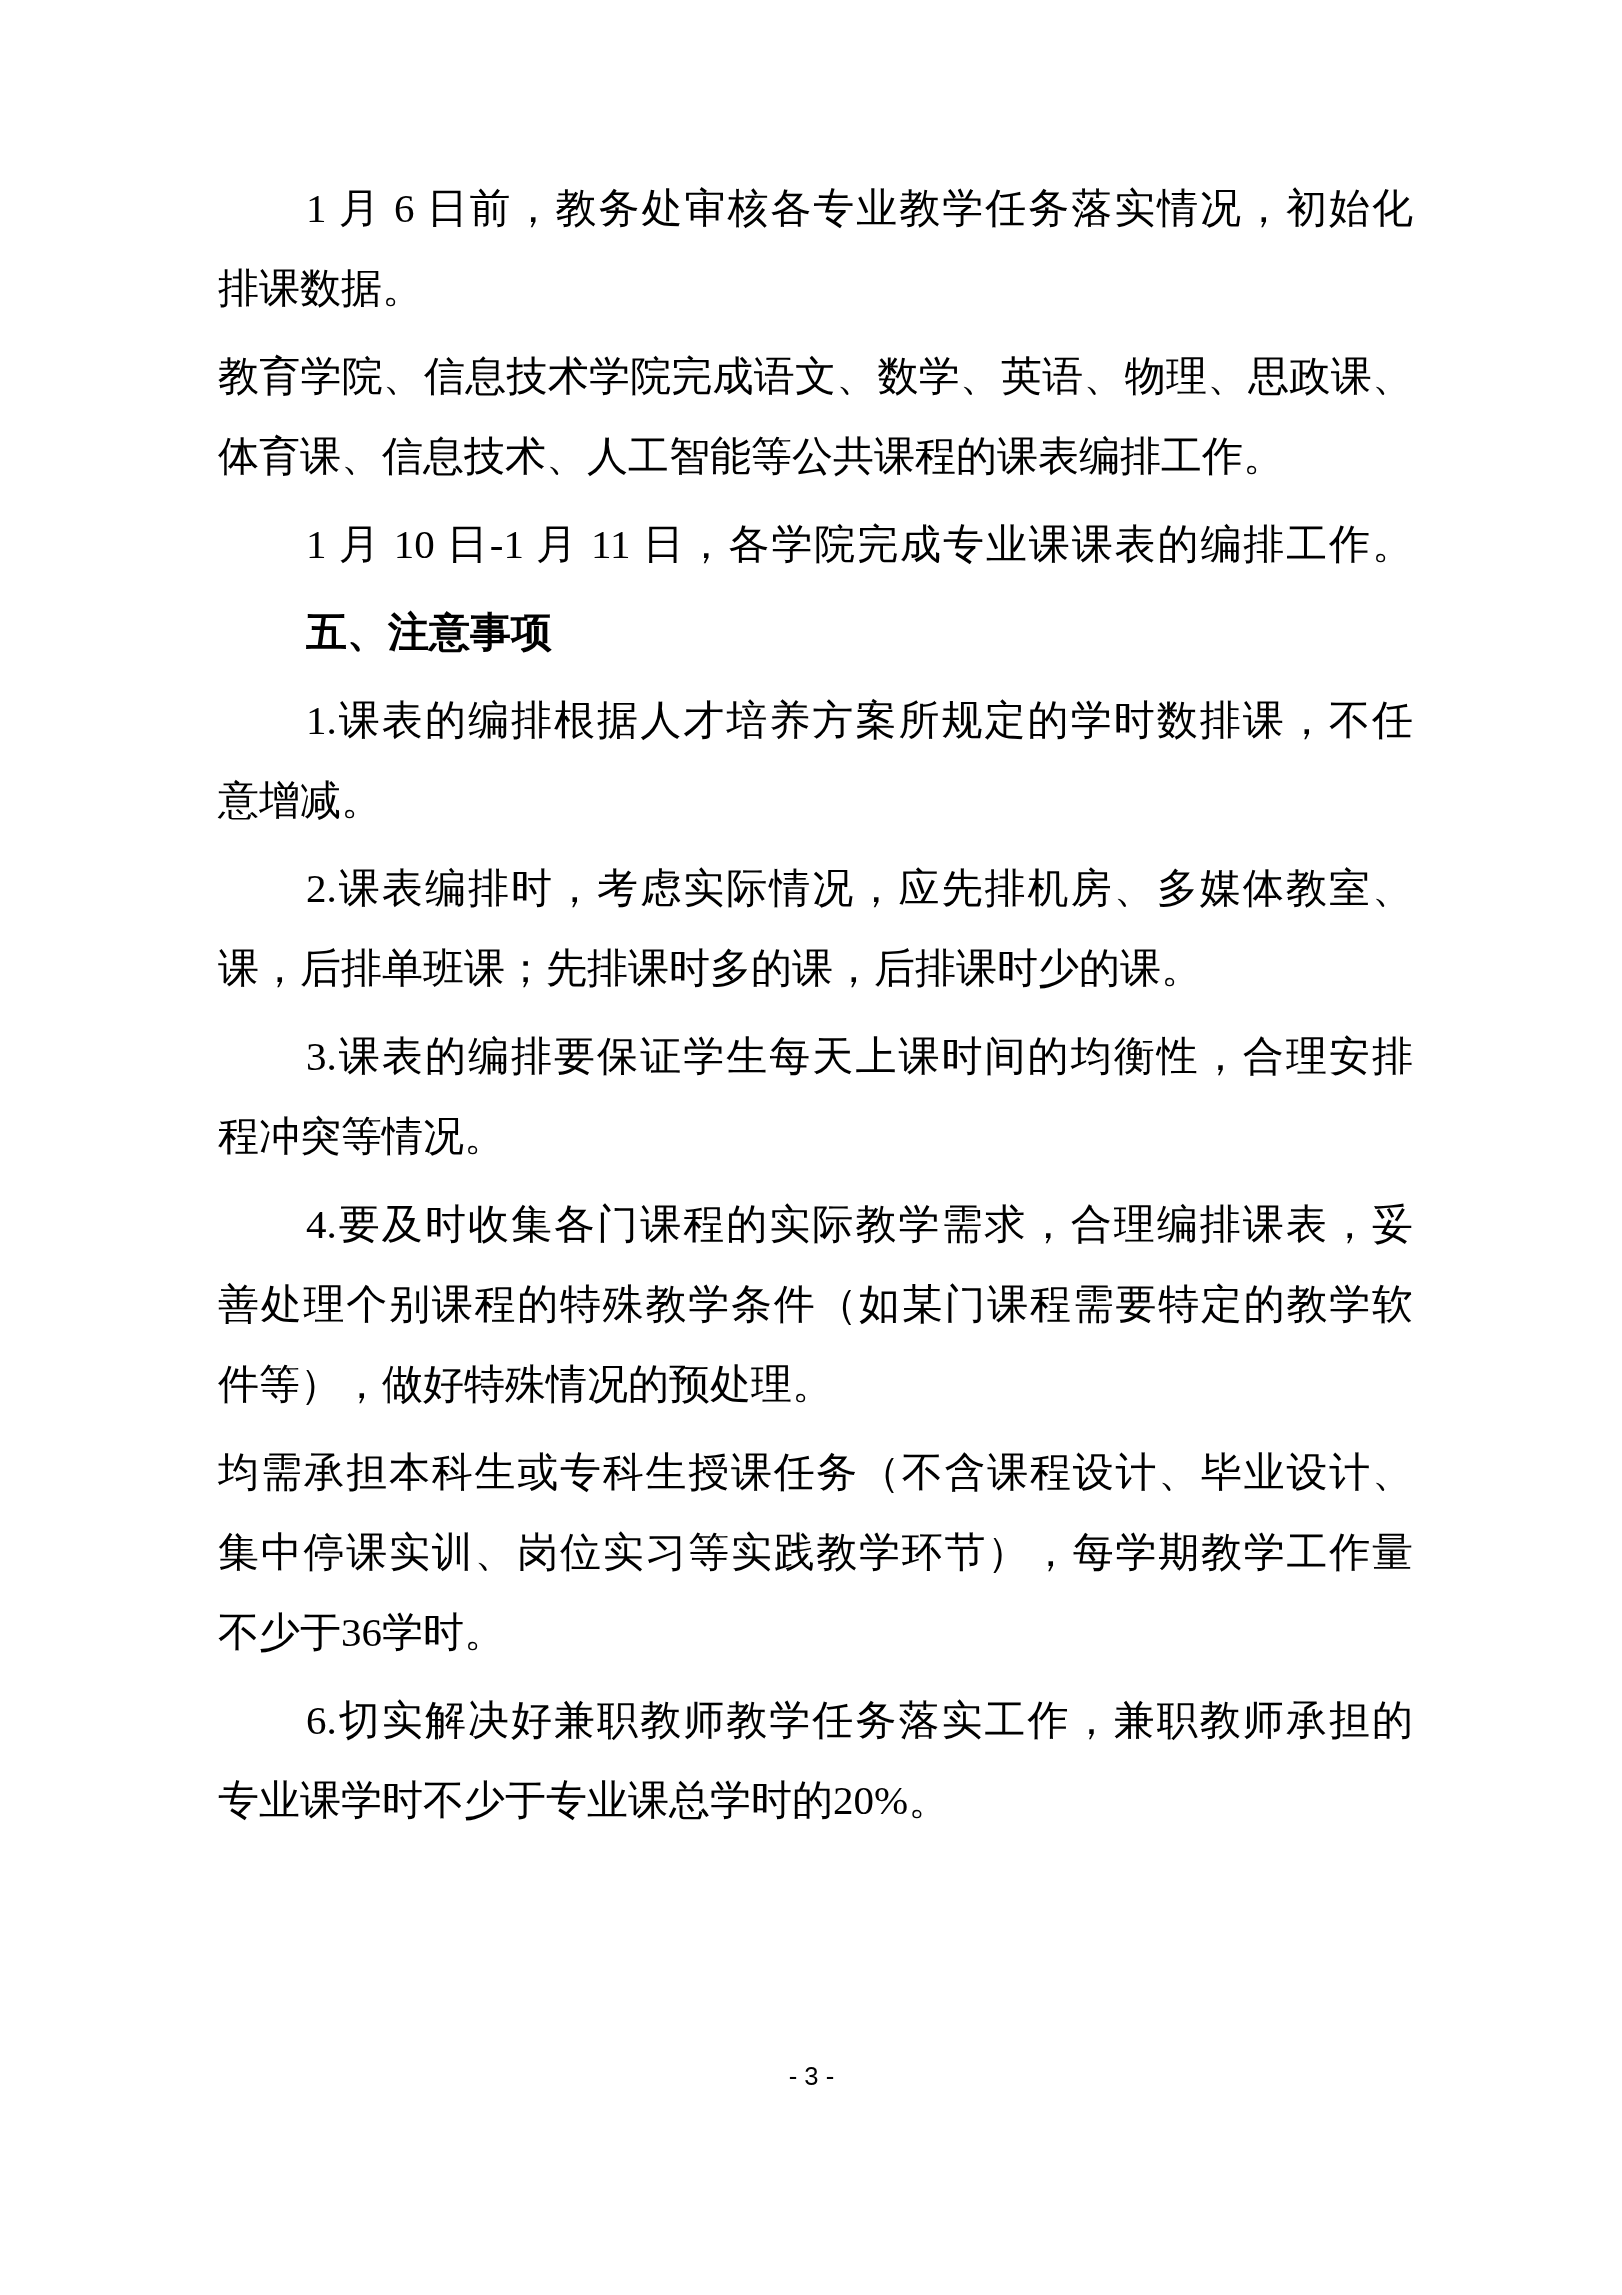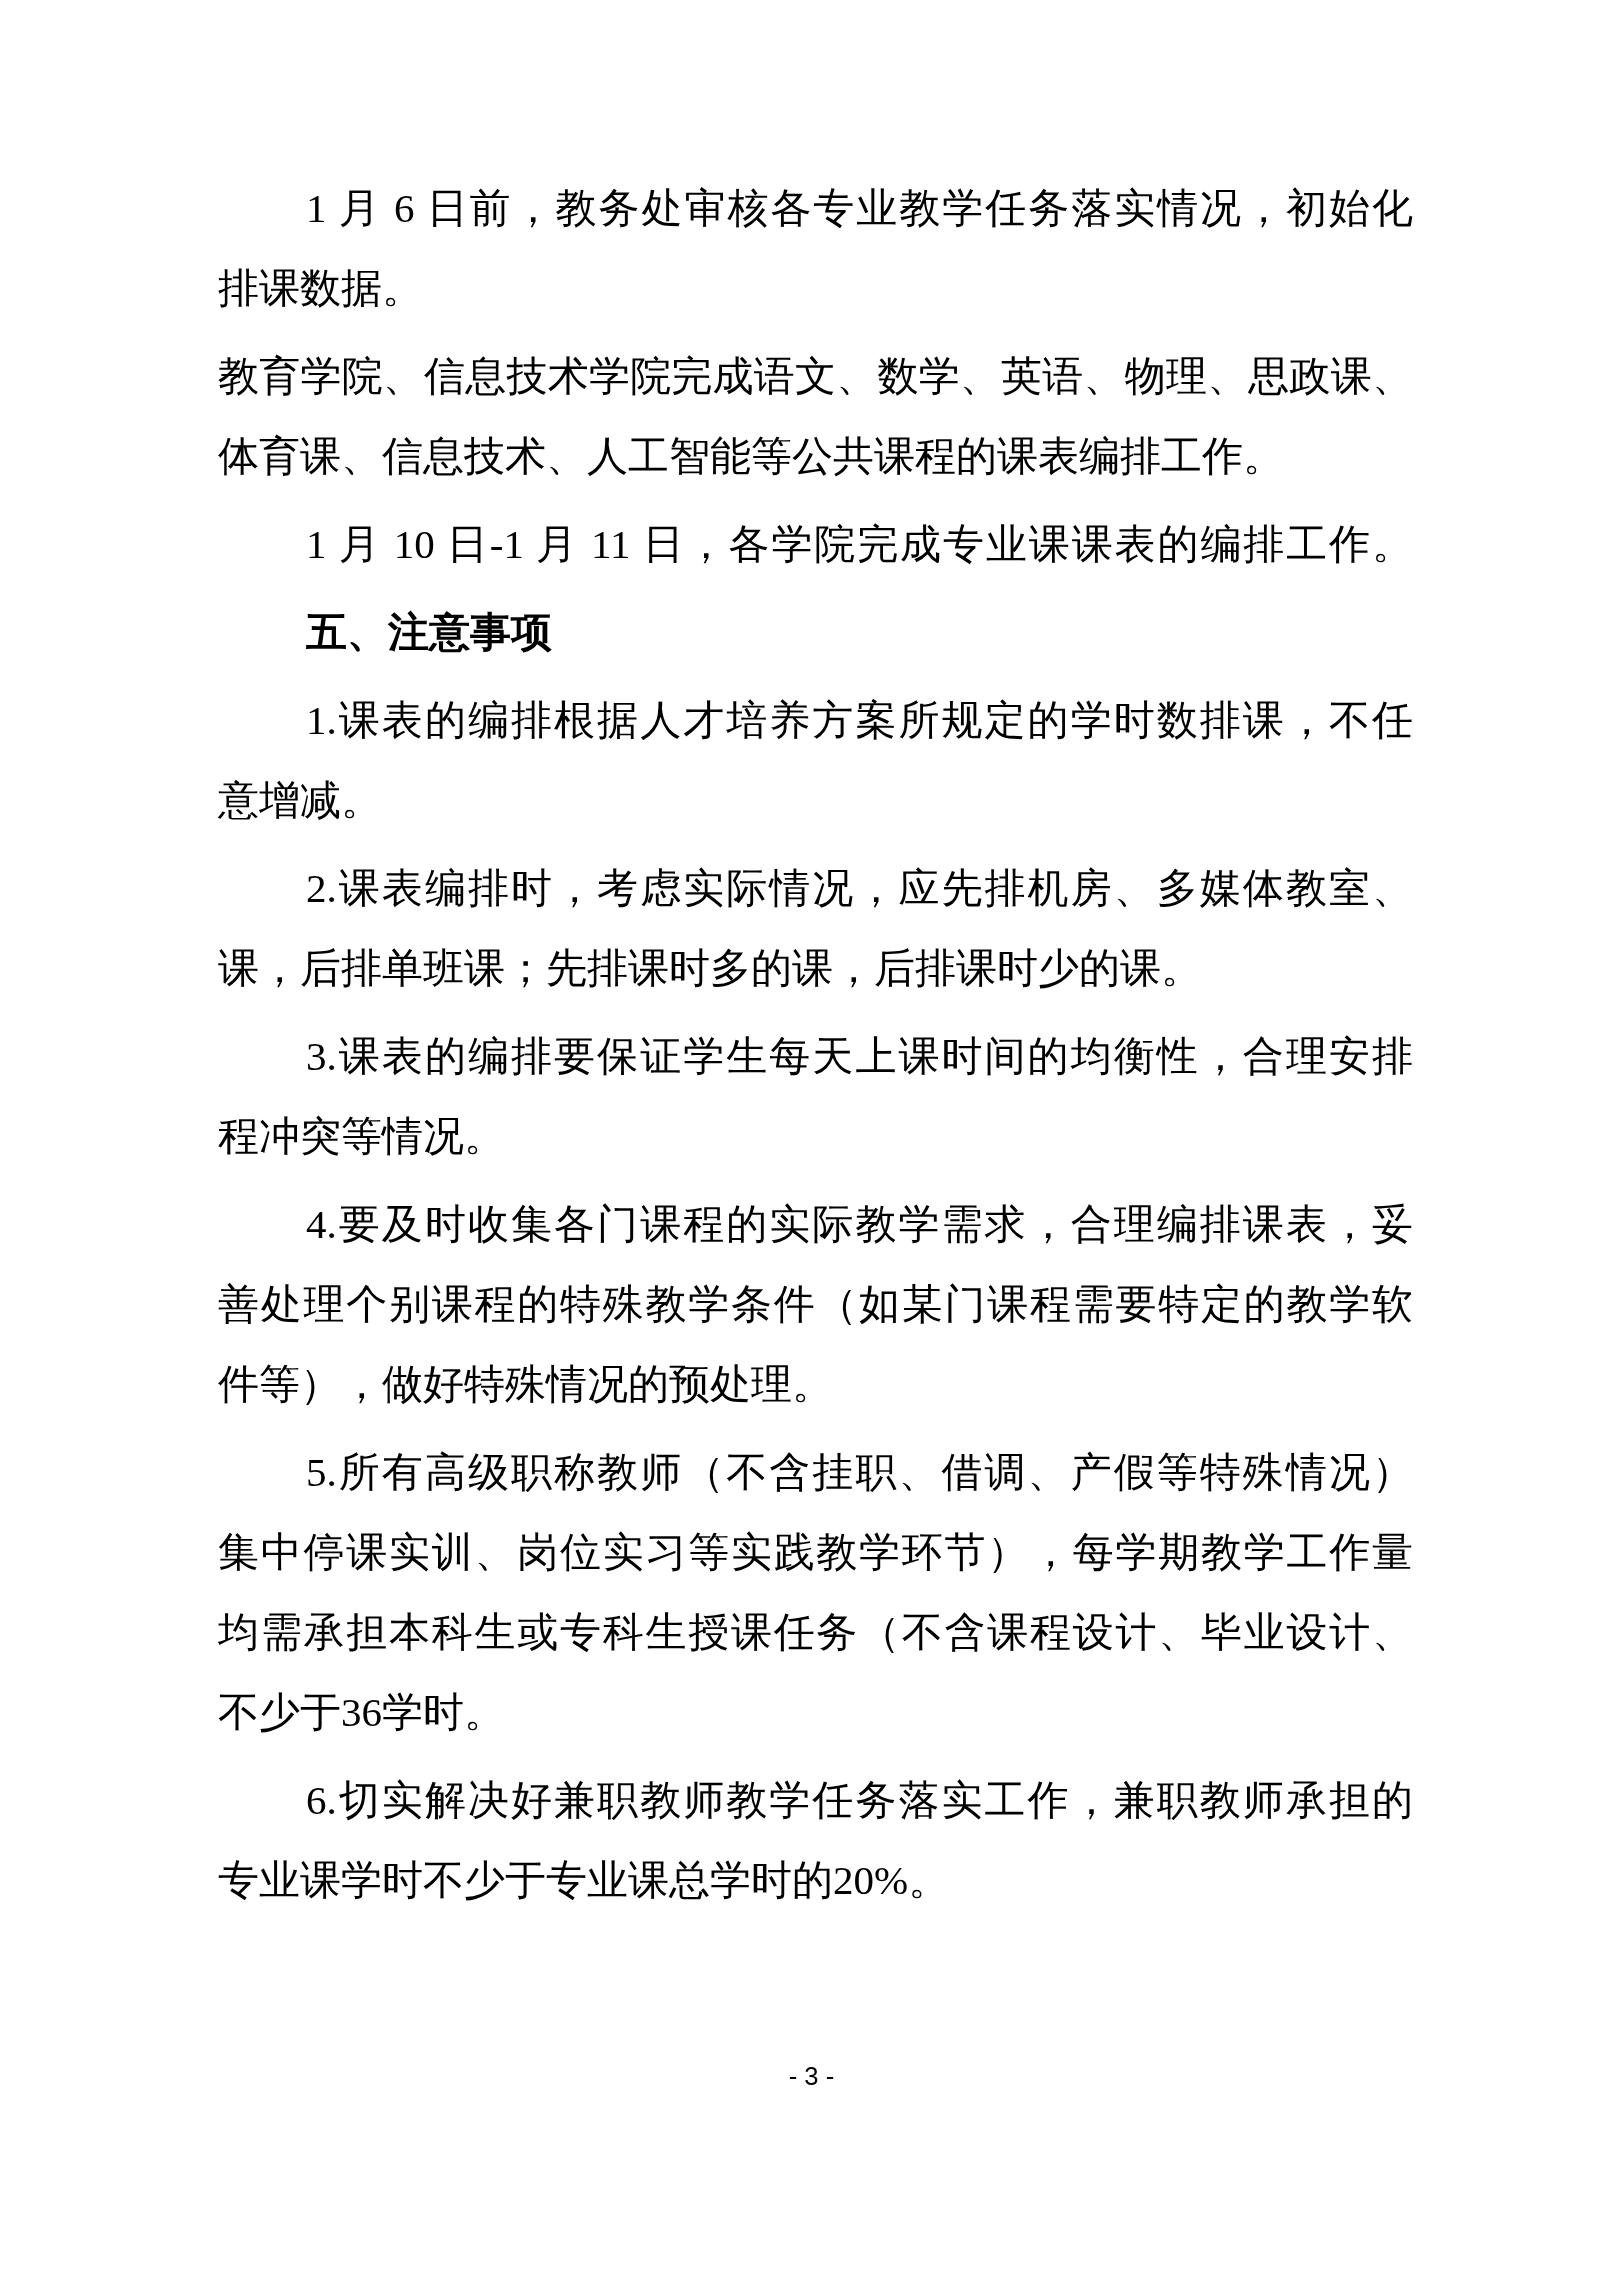--- a/index.html
+++ b/index.html
@@ -81,23 +81,22 @@
       <div class="para body">
         <div class="line first">3.课表的编排要保证学生每天上课时间的均衡性，合理安排</div>
         <div class="line lastline">程冲突等情况。</div>
       </div>
       <div class="para body">
         <div class="line first">4.要及时收集各门课程的实际教学需求，合理编排课表，妥</div>
         <div class="line">善处理个别课程的特殊教学条件（如某门课程需要特定的教学软</div>
         <div class="line lastline">件等），做好特殊情况的预处理。</div>
       </div>
       <div class="para body">
-        <div class="line first">5.所有高级职称教师（不含挂职、借调、产假等特殊情况）</div>
+        <div class="line">均需承担本科生或专科生授课任务（不含课程设计、毕业设计、</div>
         <div class="line">集中停课实训、岗位实习等实践教学环节），每学期教学工作量</div>
-        <div class="line">均需承担本科生或专科生授课任务（不含课程设计、毕业设计、</div>
         <div class="line lastline">不少于36学时。</div>
       </div>
       <div class="para body">
         <div class="line first">6.切实解决好兼职教师教学任务落实工作，兼职教师承担的</div>
         <div class="line lastline">专业课学时不少于专业课总学时的20%。</div>
       </div>
     </div>
   <div class="footer">
     <span>- 3 -</span>
   </div>

